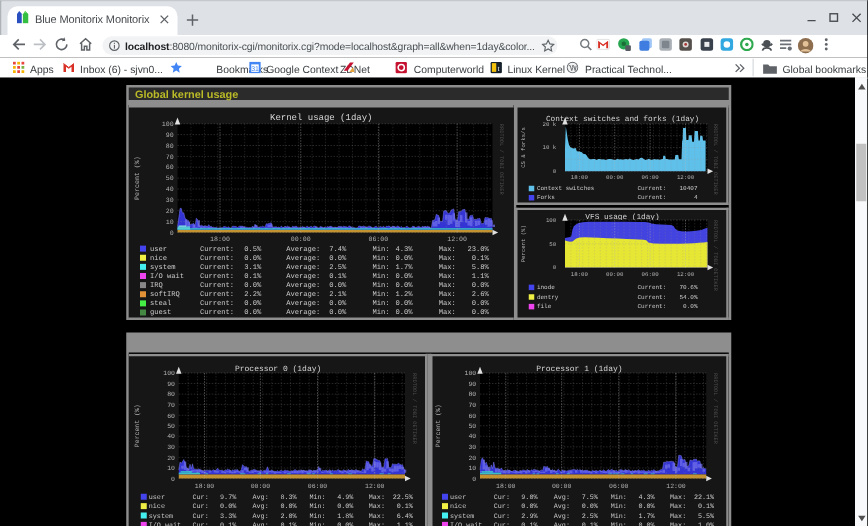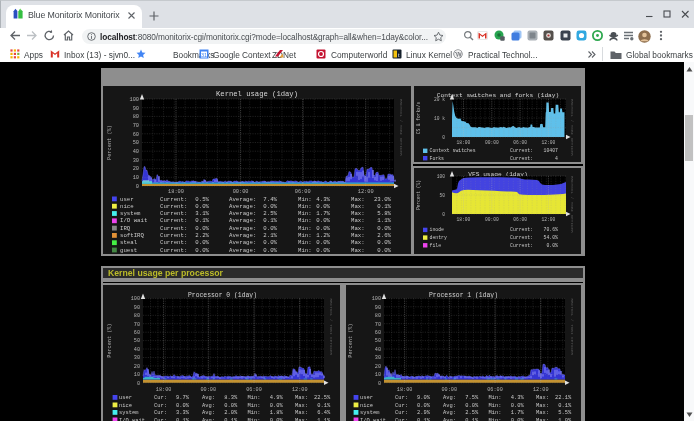--- a/index.html
+++ b/index.html
@@ -23,34 +23,34 @@
 </head>
 <body>
 <div class="abs" id="tabstrip"></div>
 <div class="abs" id="tab"></div>
 <div class="abs" id="tabtitle">Blue Monitorix Monitorix</div>
 <div class="abs" id="toolbar"></div>
 <div class="abs" id="omni"></div>
 <div class="abs" id="urltext"><b style="color:#202124;font-weight:600;">localhost</b>:8080/monitorix-cgi/monitorix.cgi?mode=localhost&amp;graph=all&amp;when=1day&amp;color...</div>
 <div class="abs" id="bookbar"></div>
 <div class="abs bkt" style="left:24px;">Apps</div>
-<div class="abs bkt" style="left:64px;">Inbox (13) - sjvn0...</div>
+<div class="abs bkt" style="left:64px;">Inbox (6) - sjvn0...</div>
 <div class="abs bkt" style="left:149px;padding-left:24px;">Bookmarks</div>
 <div class="abs bkt" style="left:213px;">Google Context</div>
 <div class="abs bkt" style="left:272px;">ZDNet</div>
 <div class="abs bkt" style="left:331px;text-align:center;">Computerworld</div>
 <div class="abs bkt" style="left:406px;">Linux Kernel</div>
 <div class="abs bkt" style="left:468px;">Practical Technol...</div>
 <div class="abs bkt" style="left:626px;">Global bookmarks</div>
 <div class="abs" id="page"></div>
 <div class="section" style="left:101px;top:68px;width:484px;height:188px;">
+  <div class="sectitle">Global kernel usage</div>
   <div class="seccontent"></div>
 </div>
 <div class="section" style="left:101px;top:266px;width:484px;height:170px;">
-  <div class="sectitle">Kernel usage per processor</div>
   <div class="seccontent"></div>
 </div>
 <div class="abs" style="left:411px;top:84px;width:2px;height:172px;background:#8e8e8e;"></div>
 <div class="abs" style="left:341px;top:283px;width:4px;height:138px;background:#8e8e8e;"></div>
 <svg class="abs" style="left:103px;top:84px" width="308" height="172" viewBox="0 0 308 172">
 <rect x="0" y="0" width="308" height="172" fill="#161616"></rect>
 <text x="154.0" y="12" font-size="7.2" fill="#d5d5d5" text-anchor="middle" font-family="Liberation Mono, monospace">Kernel usage  (1day)</text>
 <text x="8" y="58.5" font-size="5.3" fill="#b2b2b2" font-family="Liberation Mono, monospace" text-anchor="middle" transform="rotate(-90 8 58.5)">Percent (%)</text>
 <text x="36" y="16.8" font-size="5.3" fill="#b2b2b2" text-anchor="end" font-family="Liberation Mono, monospace">100</text>
 <text x="36" y="25.5" font-size="5.3" fill="#b2b2b2" text-anchor="end" font-family="Liberation Mono, monospace">90</text>

